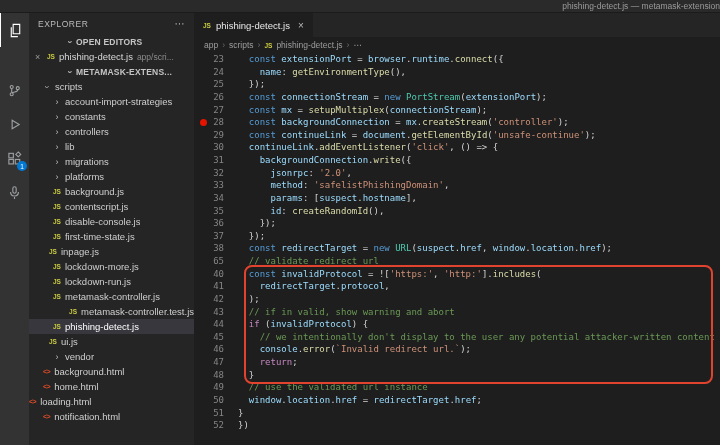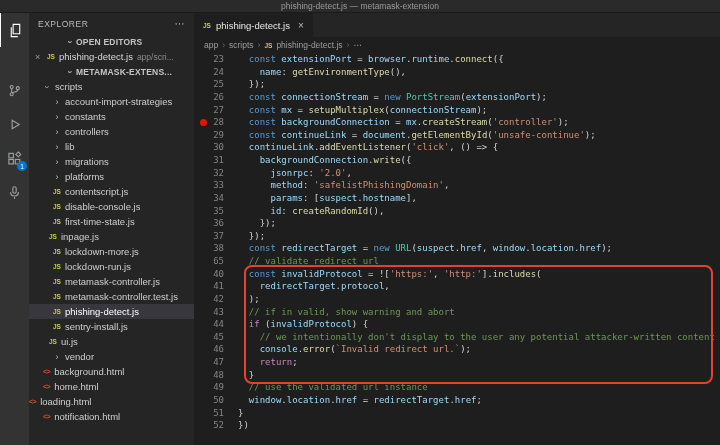--- a/index.html
+++ b/index.html
@@ -1,19 +1,19 @@
 <!DOCTYPE html>
 <html><head>
 <meta charset="utf-8">
 <style>
   * { margin:0; padding:0; box-sizing:border-box; }
   html,body { width:720px; height:445px; overflow:hidden; background:#1e1e1e;
     font-family:"Liberation Sans", sans-serif; color:#cccccc; }
   .titlebar { height:13px; background:#2a2a2b; display:flex; align-items:center;
-    justify-content:center; font-size:8.5px; color:#9a9a9a; border-bottom:1px solid #1b1b1c; }
+    justify-content:flex-end; font-size:8.5px; color:#9a9a9a; border-bottom:1px solid #1b1b1c; }
   .shell { display:flex; height:432px; }
 
   
   .activity { width:29px; background:#333333; flex:none; display:flex; flex-direction:column; }
   .ai { height:34px; display:flex; align-items:center; justify-content:center;
     color:#9da0a2; position:relative; }
   .ai.active { color:#ffffff; border-left:1.5px solid #ffffff; }
   .ai svg { width:15px; height:15px; display:block; }
   .spacer { height:26px; }
   .badge { position:absolute; right:2px; bottom:4px; background:#0078d4; color:#fff;
@@ -156,20 +156,24 @@
         <div class="row" style="padding-left: 24px;">
           <span class="chev">›</span>
           <span class="lbl">migrations</span>
         </div>
         <div class="row" style="padding-left: 24px;">
           <span class="chev">›</span>
           <span class="lbl">platforms</span>
         </div>
         <div class="row" style="padding-left: 24px;">
           <span class="fi js">JS</span>
+          <span class="lbl">background.js</span>
+        </div>
+        <div class="row" style="padding-left: 24px;">
+          <span class="fi js">JS</span>
           <span class="lbl">contentscript.js</span>
         </div>
         <div class="row" style="padding-left: 24px;">
           <span class="fi js">JS</span>
           <span class="lbl">disable-console.js</span>
         </div>
         <div class="row" style="padding-left: 24px;">
           <span class="fi js">JS</span>
           <span class="lbl">first-time-state.js</span>
         </div>
@@ -182,31 +186,27 @@
           <span class="lbl">lockdown-more.js</span>
         </div>
         <div class="row" style="padding-left: 24px;">
           <span class="fi js">JS</span>
           <span class="lbl">lockdown-run.js</span>
         </div>
         <div class="row" style="padding-left: 24px;">
           <span class="fi js">JS</span>
           <span class="lbl">metamask-controller.js</span>
         </div>
-        <div class="row" style="padding-left: 24px;">
+        <div class="row" style="padding-left: 24px; justify-content: flex-end;">
           <span class="fi js">JS</span>
           <span class="lbl">metamask-controller.test.js</span>
         </div>
         <div class="row sel" style="padding-left: 24px;">
           <span class="fi js">JS</span>
           <span class="lbl">phishing-detect.js</span>
-        </div>
-        <div class="row" style="padding-left: 24px;">
-          <span class="fi js">JS</span>
-          <span class="lbl">sentry-install.js</span>
         </div>
         <div class="row" style="padding-left: 20px;">
           <span class="fi js">JS</span>
           <span class="lbl">ui.js</span>
         </div>
         <div class="row" style="padding-left: 24px;">
           <span class="chev">›</span>
           <span class="lbl">vendor</span>
         </div>
         <div class="row" style="padding-left: 14px;">

